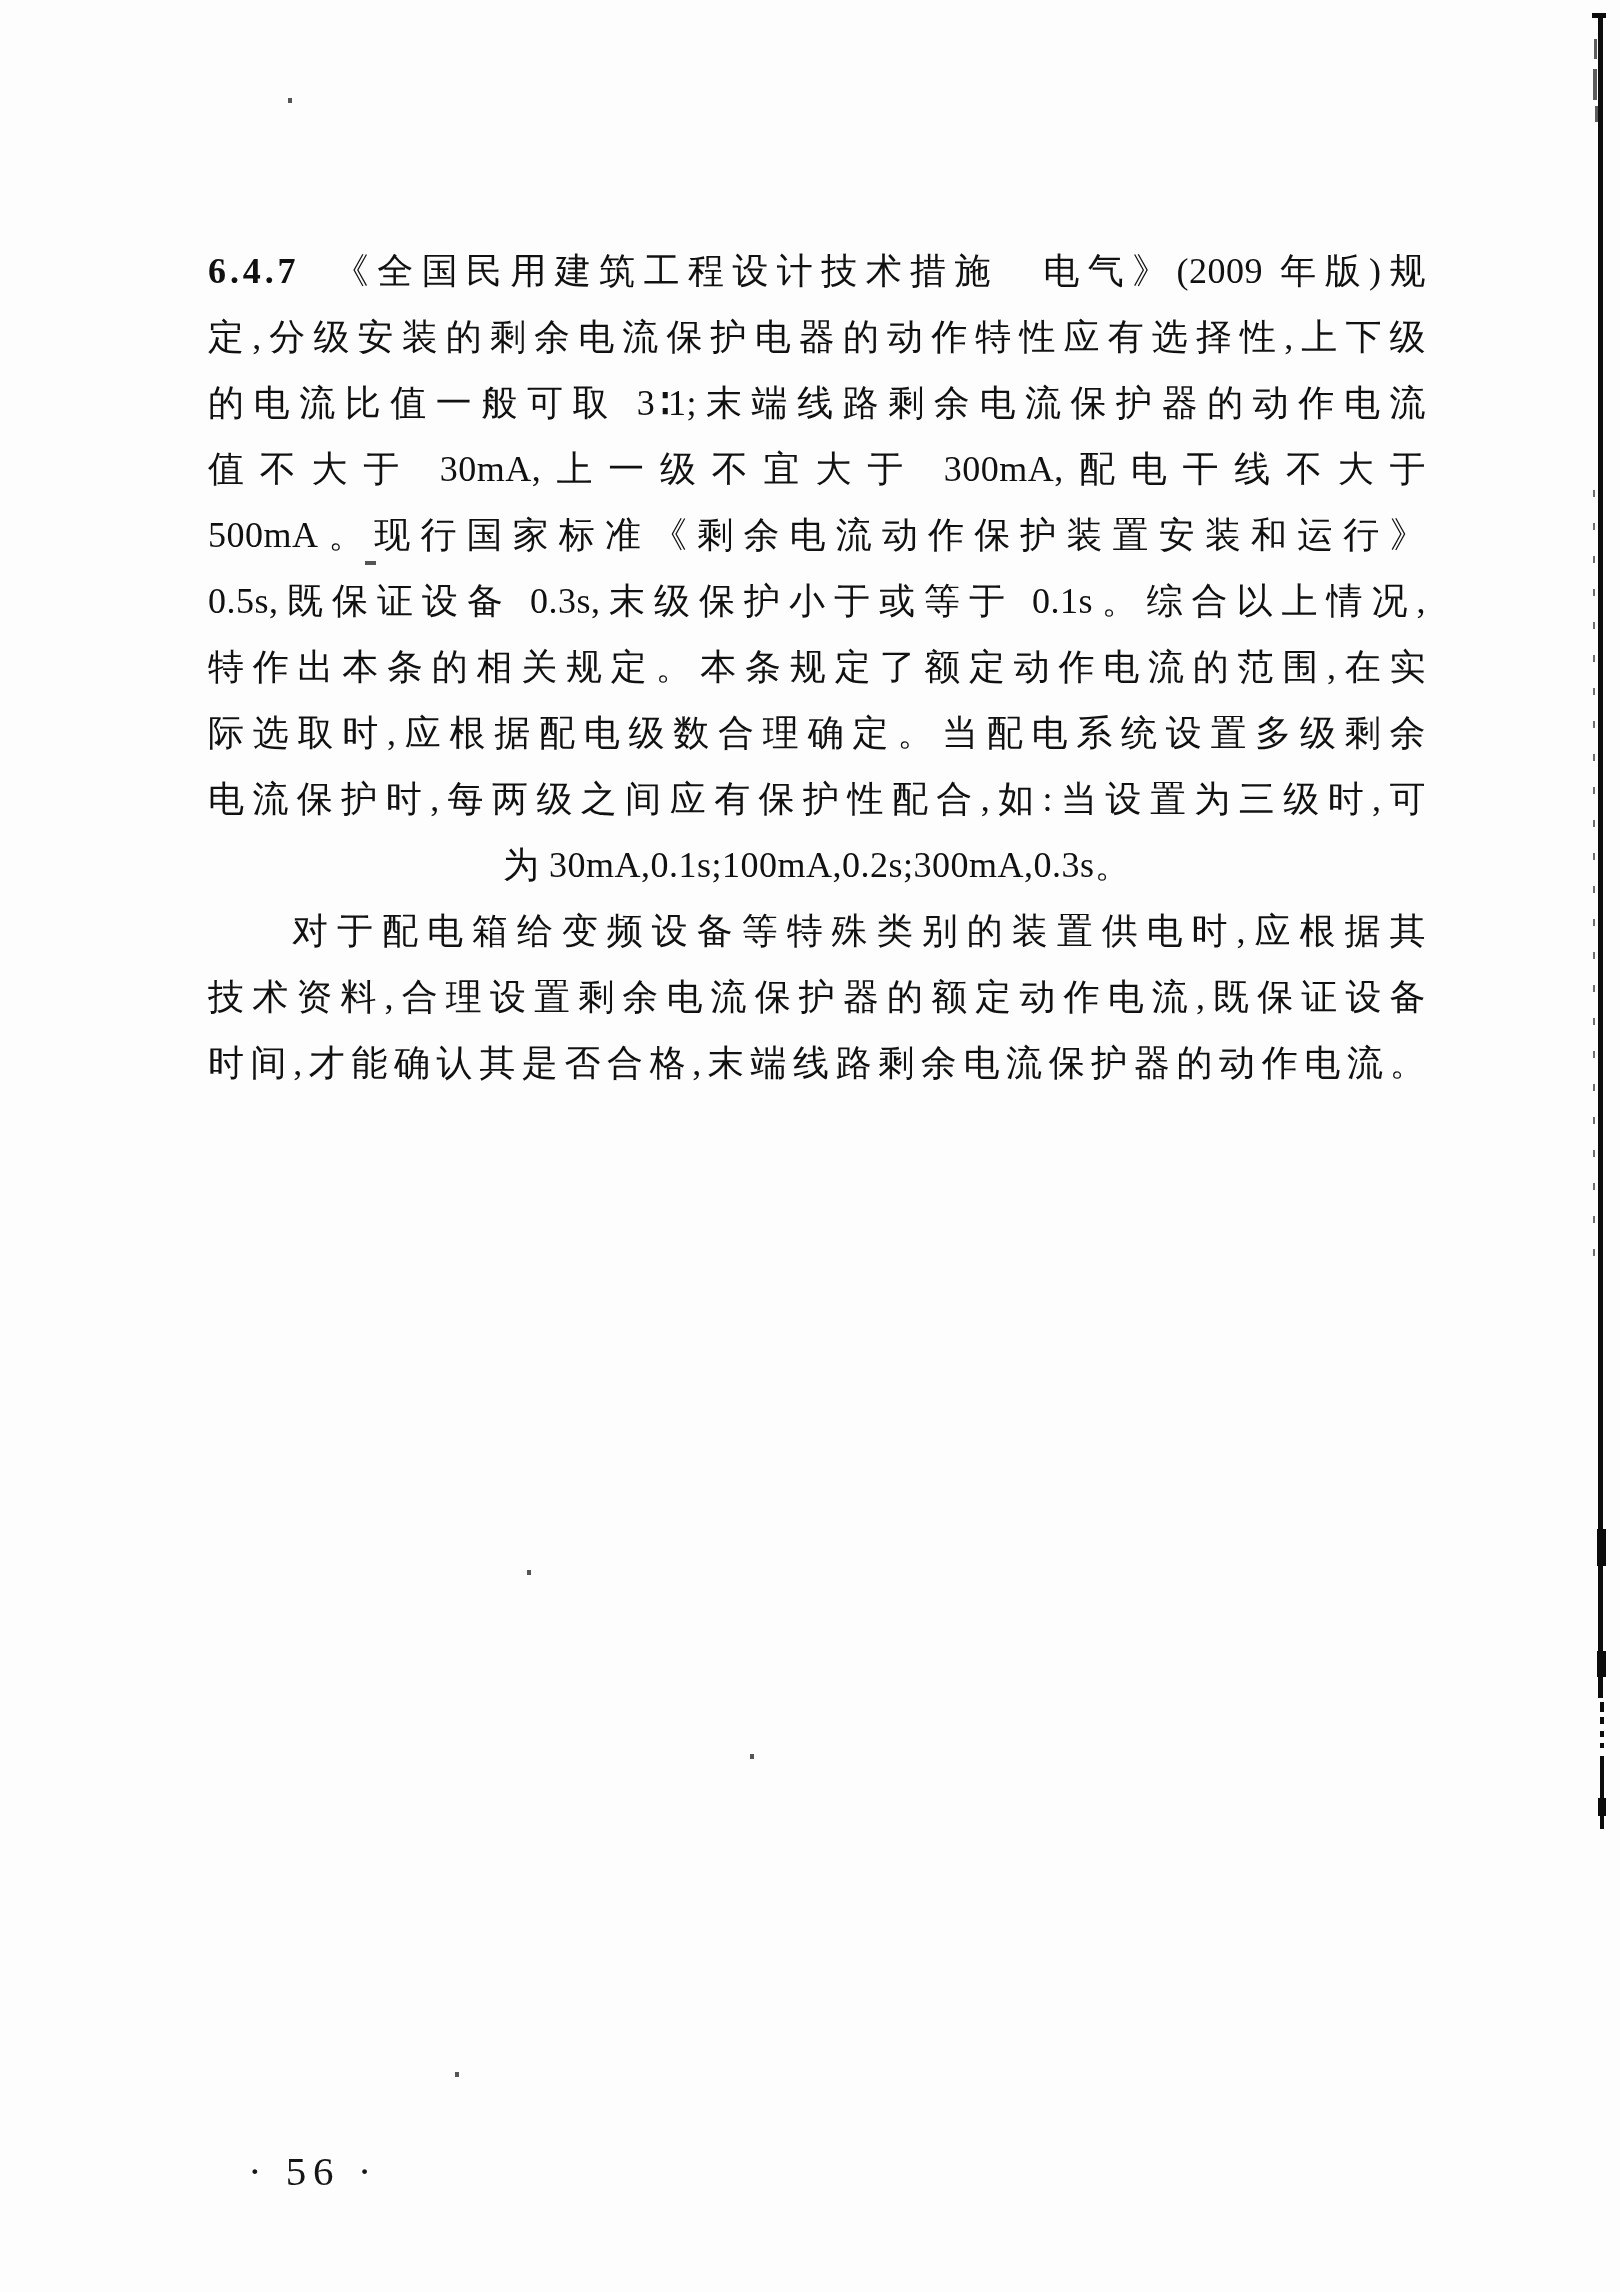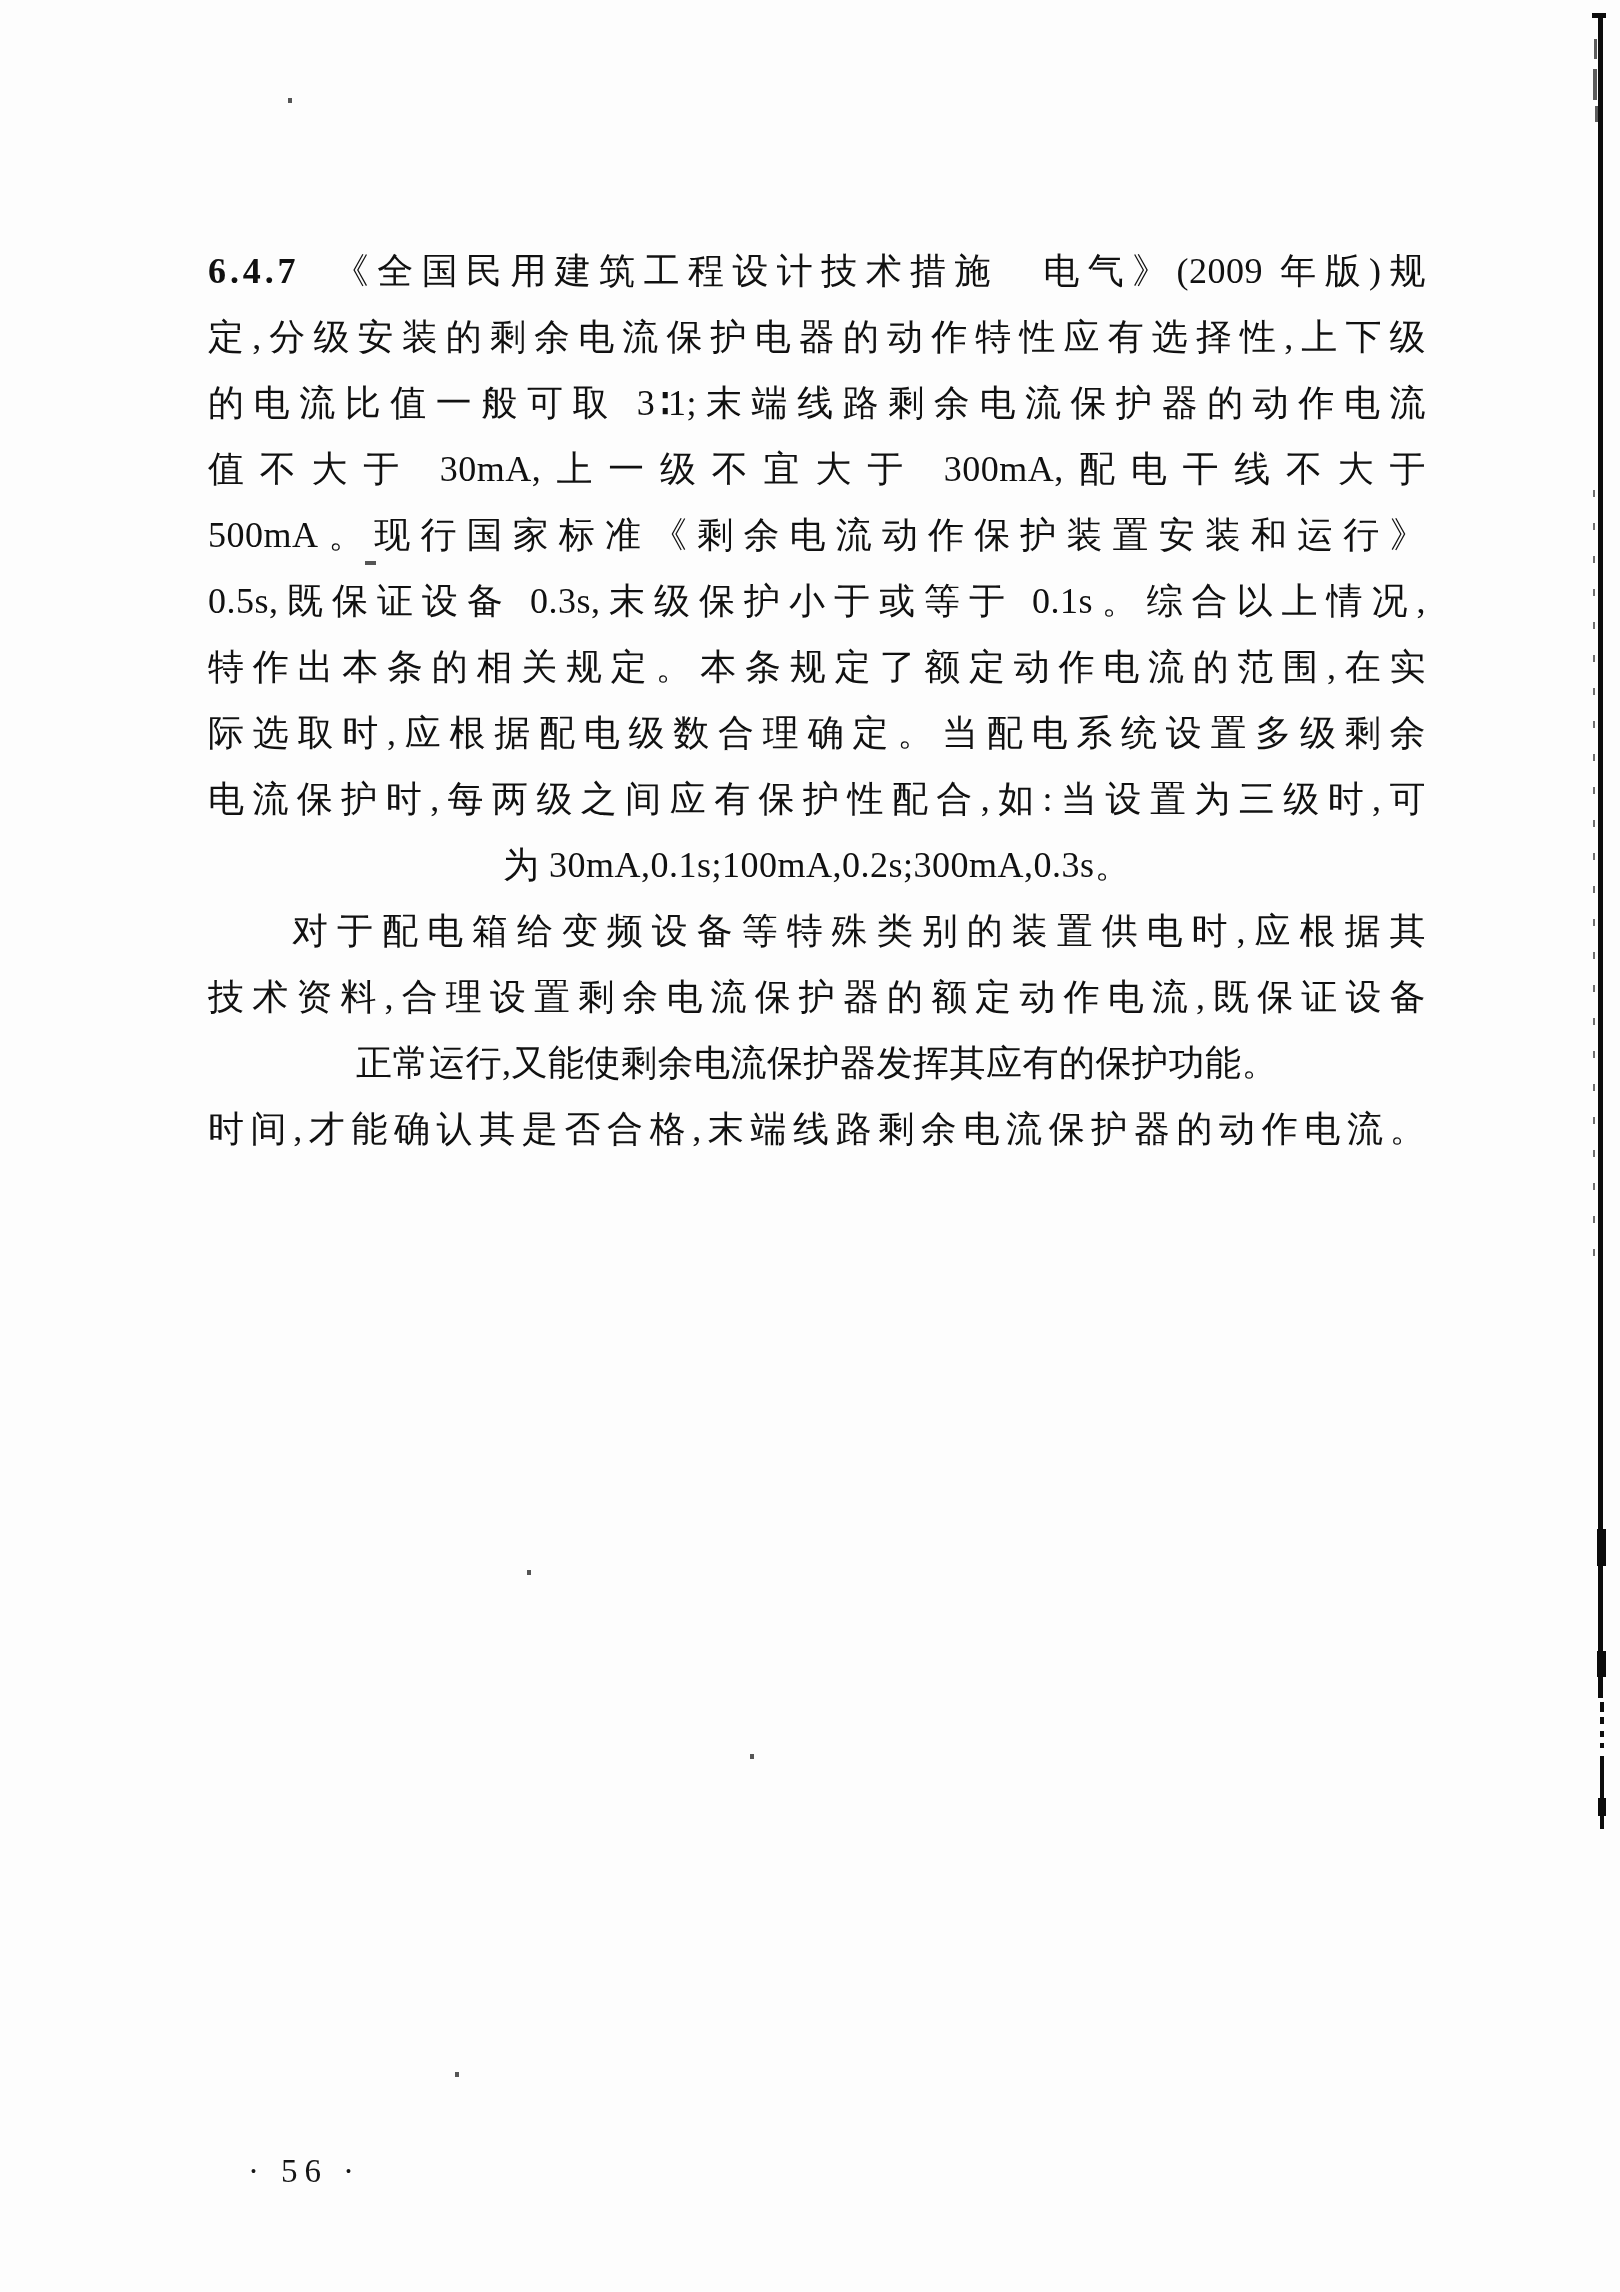--- a/index.html
+++ b/index.html
@@ -36,21 +36,21 @@
   .line.noj{
     text-align:center;
     text-align-last:auto;
   }
   .line.indent{
     text-indent:84px;
   }
   .pagenum{
     position:absolute;
     left:248px;top:2152px;
-    font-size:33px;
+    font-size:41px;
     line-height:39px;
     letter-spacing:6.9px;
     color:#151515;
   }
   
   .art{position:absolute;background:#0c0c0c;}
   .art.dim{background:#333;opacity:.8;}
   .art.speck{background:#555;}
   .vline-dashed{
     position:absolute;
@@ -70,21 +70,20 @@
     <div class="line"><span>的电流比值一般可取 3∶1;末端线路剩余电流保护器的动作电流</span></div>
     <div class="line"><span>值不大于 30mA,上一级不宜大于 300mA,配电干线不大于</span></div>
     <div class="line"><span>500mA。现行国家标准《剩余电流动作保护装置安装和运行》</span></div>
     <div class="line"><span>0.5s,既保证设备 0.3s,末级保护小于或等于 0.1s。综合以上情况,</span></div>
     <div class="line"><span>特作出本条的相关规定。本条规定了额定动作电流的范围,在实</span></div>
     <div class="line"><span>际选取时,应根据配电级数合理确定。当配电系统设置多级剩余</span></div>
     <div class="line"><span>电流保护时,每两级之间应有保护性配合,如:当设置为三级时,可</span></div>
     <div class="line noj"><span>为 30mA,0.1s;100mA,0.2s;300mA,0.3s。</span></div>
     <div class="line indent"><span>对于配电箱给变频设备等特殊类别的装置供电时,应根据其</span></div>
     <div class="line"><span>技术资料,合理设置剩余电流保护器的额定动作电流,既保证设备</span></div>
-    <div class="line noj"><span>正常运行,又能使剩余电流保护器发挥其应有的保护功能。</span></div>
     <div class="line"><span>时间,才能确认其是否合格,末端线路剩余电流保护器的动作电流。</span></div>
   </div>
 
   <div class="pagenum">· 56 ·</div>
 
   <div class="art" style="left:1598px;top:12.7px;width:4.9px;height:1685px;"></div>
   <div class="art" style="left:1592px;top:12.7px;width:13.7px;height:4.9px;"></div>
   <div class="art dim" style="left:1594px;top:39px;width:2.9px;height:19.6px;"></div>
   <div class="art dim" style="left:1593px;top:69px;width:3.9px;height:31px;"></div>
   <div class="art dim" style="left:1595px;top:106px;width:2.9px;height:15.7px;"></div>

